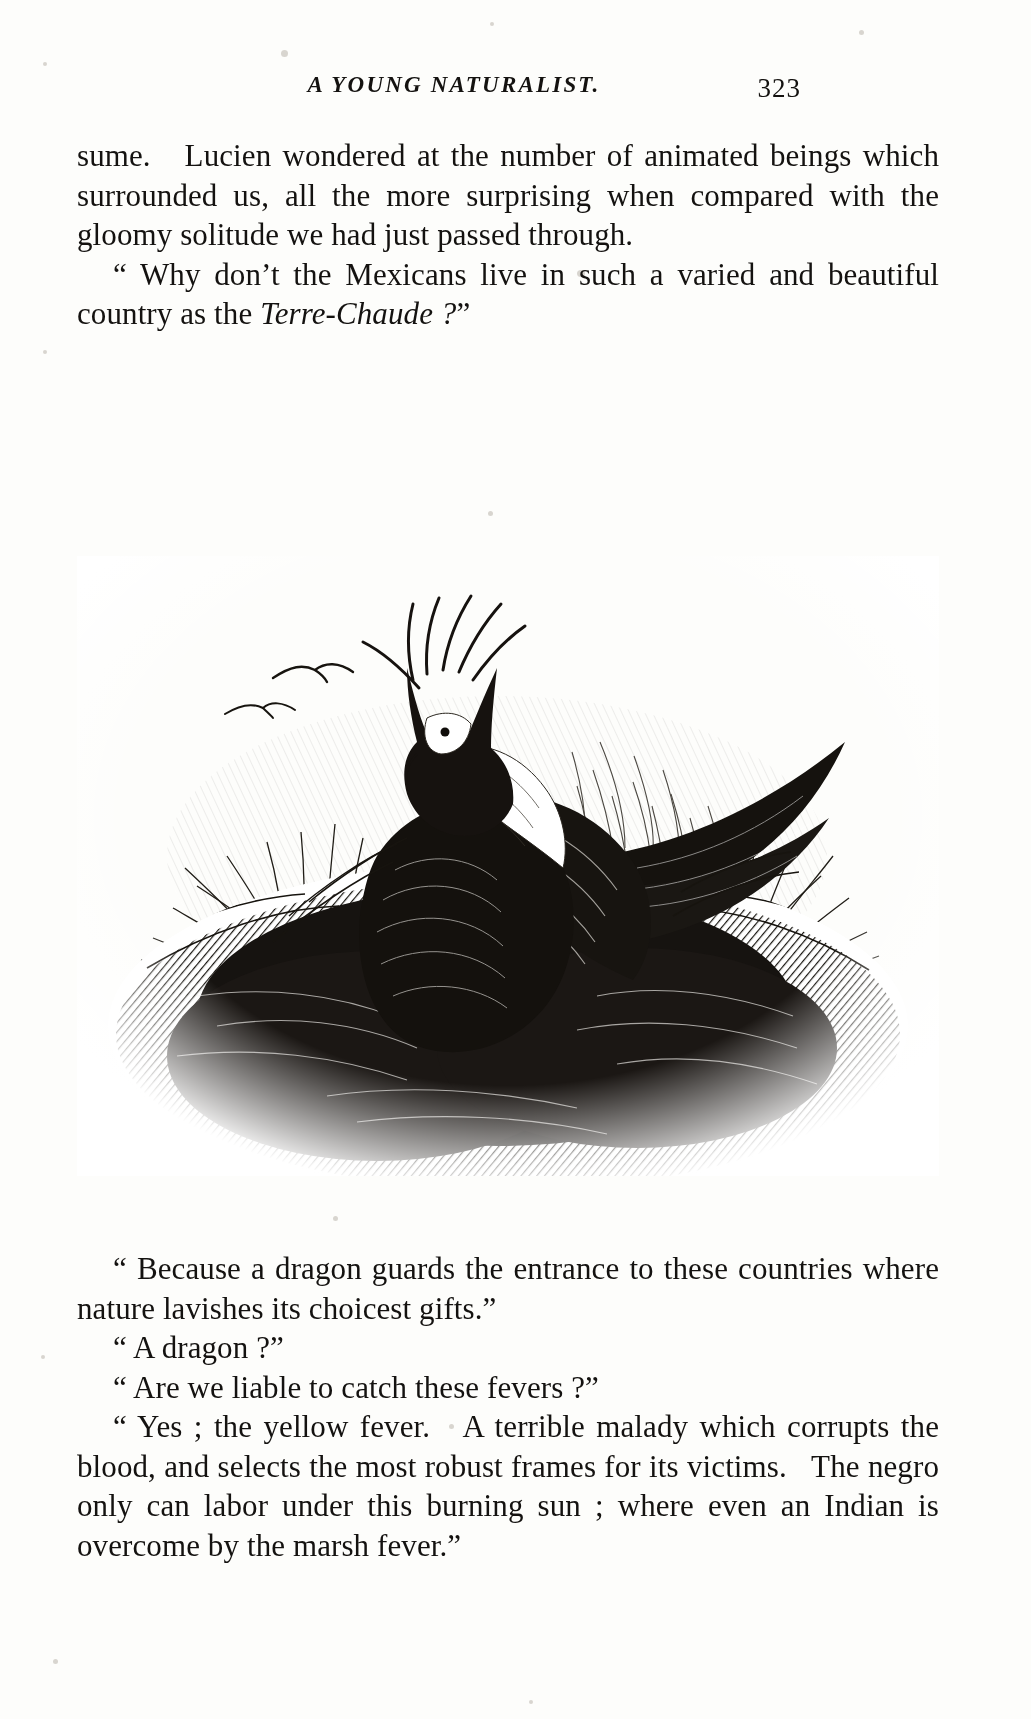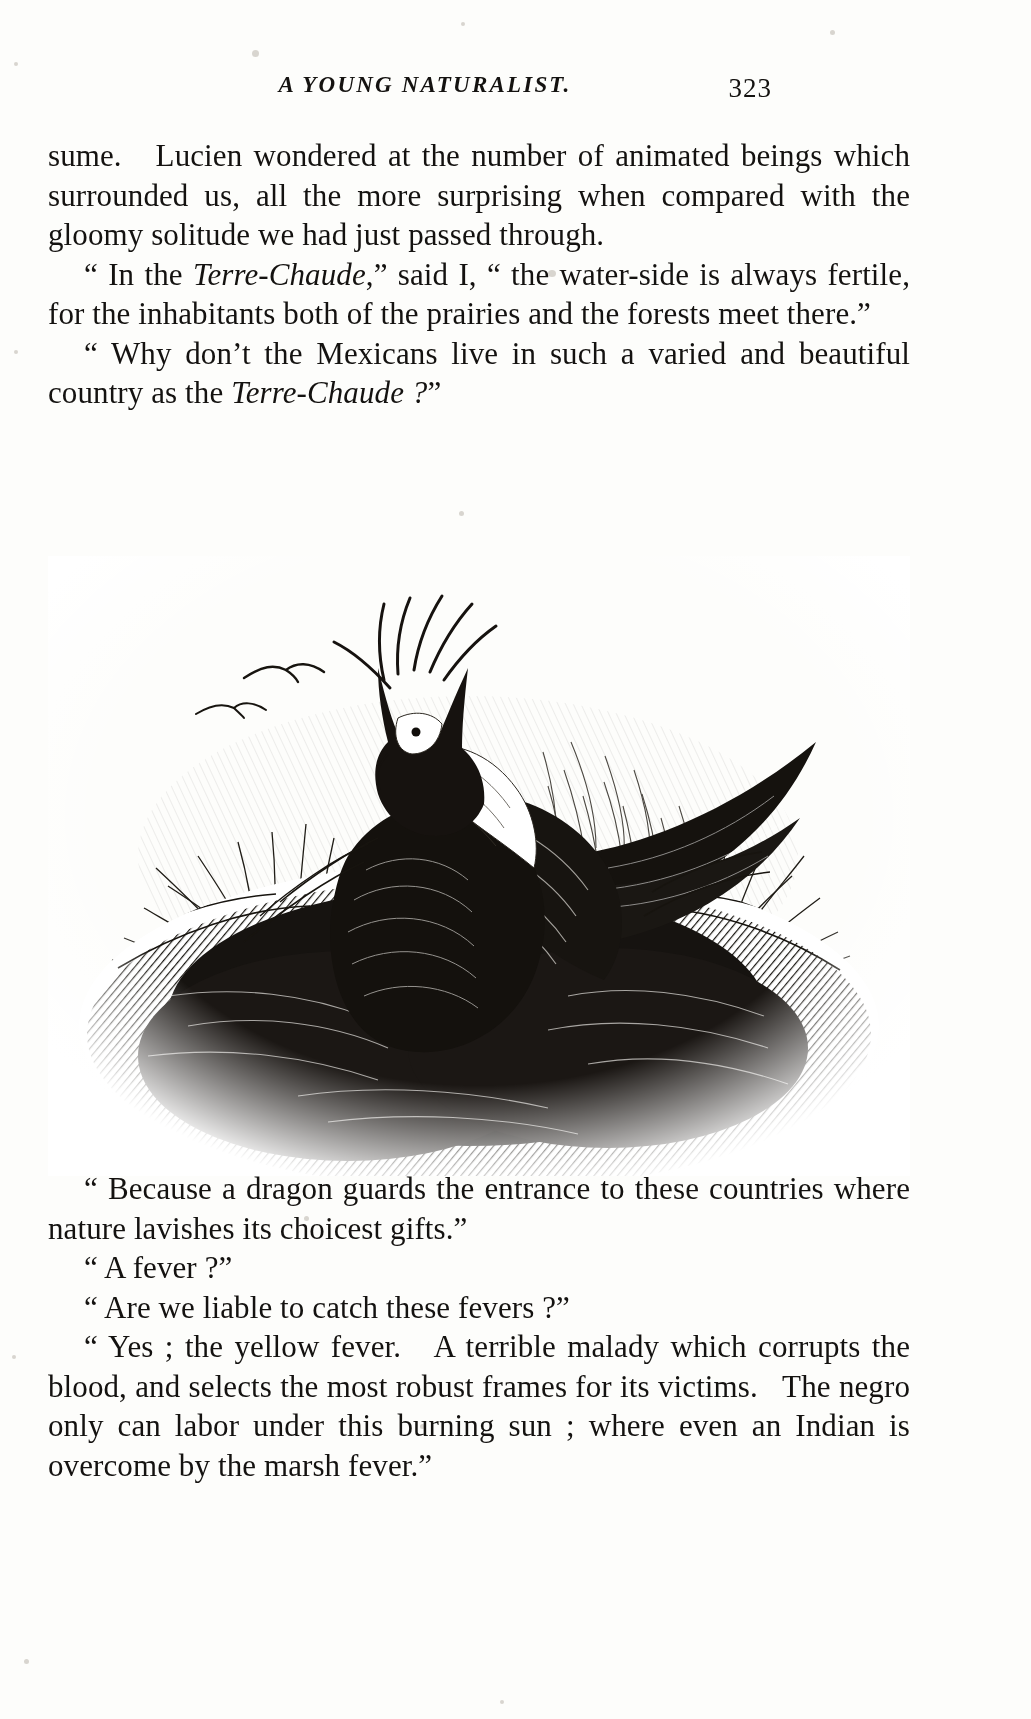--- a/index.html
+++ b/index.html
@@ -14,20 +14,21 @@
     color: #141210;
     position: relative;
     overflow: hidden;
   }
   .page {
     position: relative;
     width: 820px;
     height: 1719px;
     box-sizing: border-box;
     padding: 0;
+    margin-left: 29px;
   }
   
   .speck {
     position: absolute;
     background: #b9b4ac;
     border-radius: 50%;
     opacity: .55;
   }
 
   .header {
@@ -56,21 +57,21 @@
     font-weight: normal;
     letter-spacing: 1px;
   }
 
   .col {
     position: absolute;
     left: 48px;
     width: 862px;
   }
   .col.top { top: 136px; }
-  .col.bottom { top: 1169px; }
+  .col.bottom { top: 1249px; }
 
   p {
     margin: 0;
     font-size: 31px;
     line-height: 39.5px;
     text-align: justify;
     text-justify: inter-word;
     letter-spacing: .1px;
   }
   p.indent { text-indent: 36px; }
@@ -107,21 +108,20 @@
   <div class="speck" style="left:24px;top:1659px;width:5px;height:5px;"></div>
   <div class="speck" style="left:500px;top:1700px;width:4px;height:4px;"></div>
 
   <div class="header">
     <div class="running-head">A YOUNG NATURALIST.</div>
     <div class="folio">323</div>
   </div>
 
   <div class="col top">
     <p>sume.&nbsp;&nbsp; Lucien wondered at the number of animated beings which surrounded us, all the more surprising when compared with the gloomy solitude we had just passed through.</p>
-    <p class="indent">“ In the <i>Terre-Chaude</i>,” said I, “ the water-side is always fertile, for the inhabitants both of the prairies and the forests meet there.”</p>
     <p class="indent">“ Why don’t the Mexicans live in such a varied and beautiful country as the <i>Terre-Chaude ?</i>”</p>
   </div>
 
   <div class="plate">
     <svg width="862" height="620" viewBox="0 0 862 620" xmlns="http://www.w3.org/2000/svg">
       <defs>
         <radialGradient id="haze" cx="50%" cy="42%" r="62%">
           <stop offset="0%" stop-color="#ffffff" stop-opacity="0"></stop>
           <stop offset="70%" stop-color="#ffffff" stop-opacity="0"></stop>
           <stop offset="100%" stop-color="#ffffff" stop-opacity="1"></stop>
@@ -286,18 +286,18 @@
         <path d="M604 336 C640 314 680 300 714 296"></path>
         <path d="M596 360 C636 336 682 320 722 316"></path>
       </g>
 
       <rect x="0" y="0" width="862" height="620" fill="url(#haze)"></rect>
     </svg>
   </div>
 
   <div class="col bottom">
     <p class="indent">“ Because a dragon guards the entrance to these countries where nature lavishes its choicest gifts.”</p>
-    <p class="indent">“ A fever ?”</p>
+    <p class="indent">“ A dragon ?”</p>
     <p class="indent">“ Are we liable to catch these fevers ?”</p>
     <p class="indent">“ Yes ; the yellow fever.&nbsp;&nbsp; A terrible malady which corrupts the blood, and selects the most robust frames for its victims.&nbsp;&nbsp; The negro only can labor under this burning sun ; where even an Indian is overcome by the marsh fever.”</p>
   </div>
 
 </div>
 
 </body></html>

